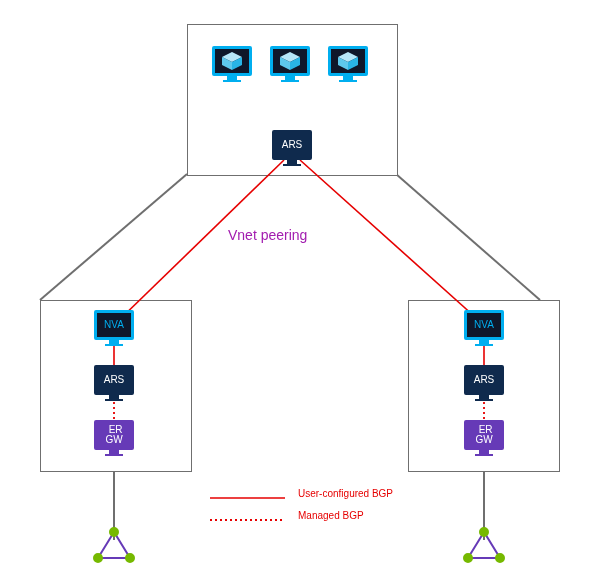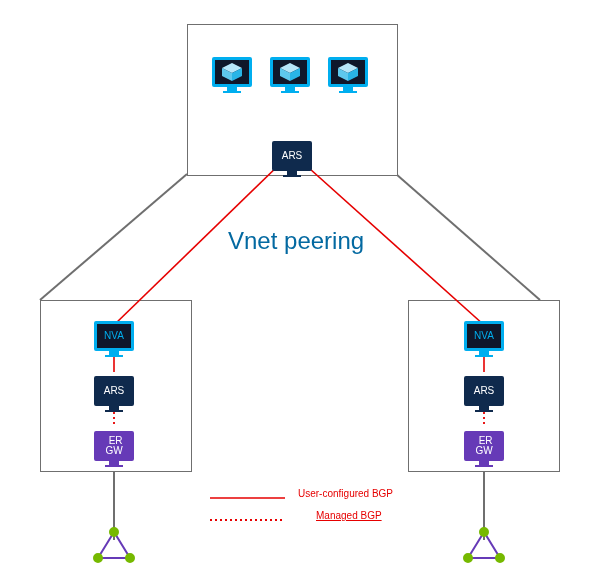--- a/index.html
+++ b/index.html
@@ -21,21 +21,20 @@
   .box {
     position: absolute;
     border: 1.5px solid #6f6f6f;
     background: white;
     z-index: 2;
   }
   .monitor {
     position: absolute;
     z-index: 4;
     text-align: center;
-    margin-top: 11px;
   }
   .mon-screen {
     width: 34px;
     height: 24px;
     border: 3px solid;
     background: #0f172a;
     border-radius: 2px;
     position: relative;
   }
   .mon-stand {
@@ -71,22 +70,22 @@
   .m-purple .mon-base   { background: #663AB7; }
   .cube {
     width: 24px;
     height: 20px;
     position: absolute;
     top: 2px; left: 5px;
   }
   .txt {
     position: absolute;
     z-index: 5;
-    color: #0369a1;
-    font-size: 24px;
+    color: #a21caf;
+    font-size: 14px;
     text-align: right;
   }
   .legend-label {
     position: absolute;
     z-index: 5;
     color: #e60000;
     font-size: 10px;
   }
 </style>
 </head>
@@ -219,13 +218,13 @@
   <div class="mon-screen">
       <span class="mon-label"><span>ER</span><br><span>GW</span></span>
     </div>
   <div class="mon-stand"></div>
     <div class="mon-base"></div>
 </div>
 
 <div class="txt" style="left:228px; top:227px;">Vnet peering</div>
 
 <div class="legend-label" style="left:298px; top:488px;">User-configured BGP</div>
-<div class="legend-label" style="left:316px; top:510px;text-decoration:underline;">Managed BGP</div>
+<div class="legend-label" style="left:298px; top:510px;">Managed BGP</div>
 
 </body></html>

